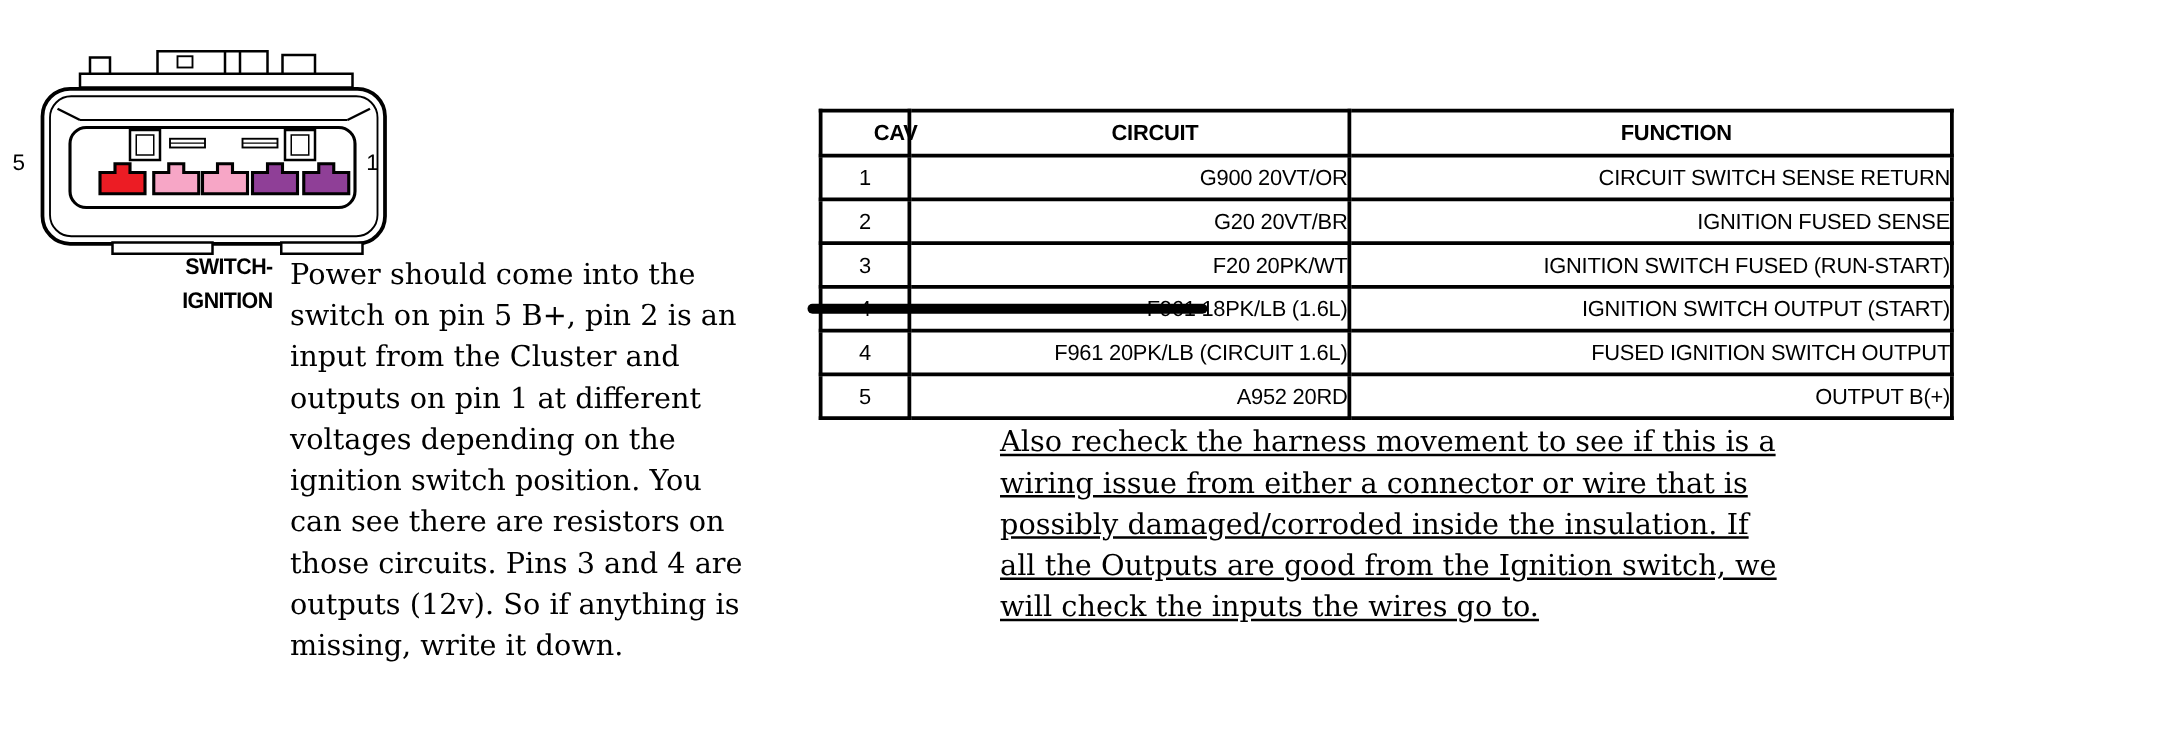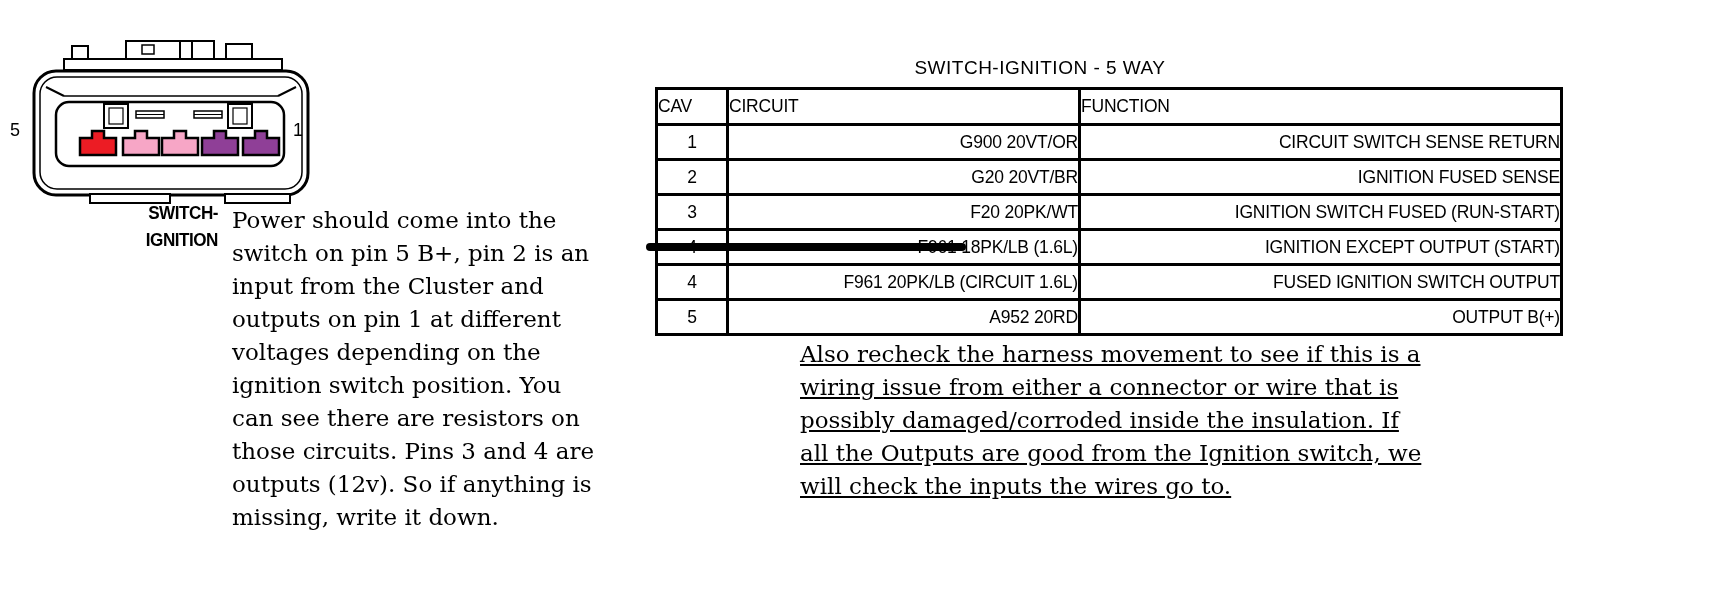--- a/index.html
+++ b/index.html
@@ -70,21 +70,21 @@
     font-size: 17.5px;
     letter-spacing: -0.2px;
   }
   table.pinout th, table.pinout td {
     border: 3px solid #000;
     height: 35px;
     vertical-align: middle;
     overflow: visible;
     white-space: nowrap;
   }
-  table.pinout thead th { height: 36px; font-weight: normal; text-align: left; }
+  table.pinout thead th { height: 36px; font-weight: bold; text-align: center; padding-left: 41px; }
   col.c-cav { width: 71px; }
   col.c-circuit { width: 352px; }
   col.c-func { width: 482px; }
   td.cav { text-align: center; }
   td.circuit, td.func { text-align: right; padding-left: 10px; }
 
   
   tr.struck td.cav { position: relative; }
   tr.struck td.cav::after {
     content: "";
@@ -155,21 +155,20 @@
 switch on pin 5 B+, pin 2 is an
 input from the Cluster and
 outputs on pin 1 at different
 voltages depending on the
 ignition switch position. You
 can see there are resistors on
 those circuits. Pins 3 and 4 are
 outputs (12v). So if anything is
 missing, write it down.</div>
 
-  <div class="table-title">SWITCH-IGNITION - 5 WAY</div>
 
   <table class="pinout">
     <colgroup>
       <col class="c-cav">
         <col class="c-circuit">
         <col class="c-func">
     </colgroup>
     <thead>
       <tr>
         <th>CAV</th>
@@ -189,21 +188,21 @@
       <td class="func">IGNITION FUSED SENSE</td>
     </tr>
         <tr>
       <td class="cav">3</td>
       <td class="circuit">F20 20PK/WT</td>
       <td class="func">IGNITION SWITCH FUSED (RUN-START)</td>
     </tr>
         <tr class="struck">
       <td class="cav">4</td>
       <td class="circuit">F961 18PK/LB (1.6L)</td>
-      <td class="func">IGNITION EXCEPT OUTPUT (START)</td>
+      <td class="func">IGNITION SWITCH OUTPUT (START)</td>
     </tr>
         <tr>
       <td class="cav">4</td>
       <td class="circuit">F961 20PK/LB (CIRCUIT 1.6L)</td>
       <td class="func">FUSED IGNITION SWITCH OUTPUT</td>
     </tr>
         <tr>
       <td class="cav">5</td>
       <td class="circuit">A952 20RD</td>
       <td class="func">OUTPUT B(+)</td>

